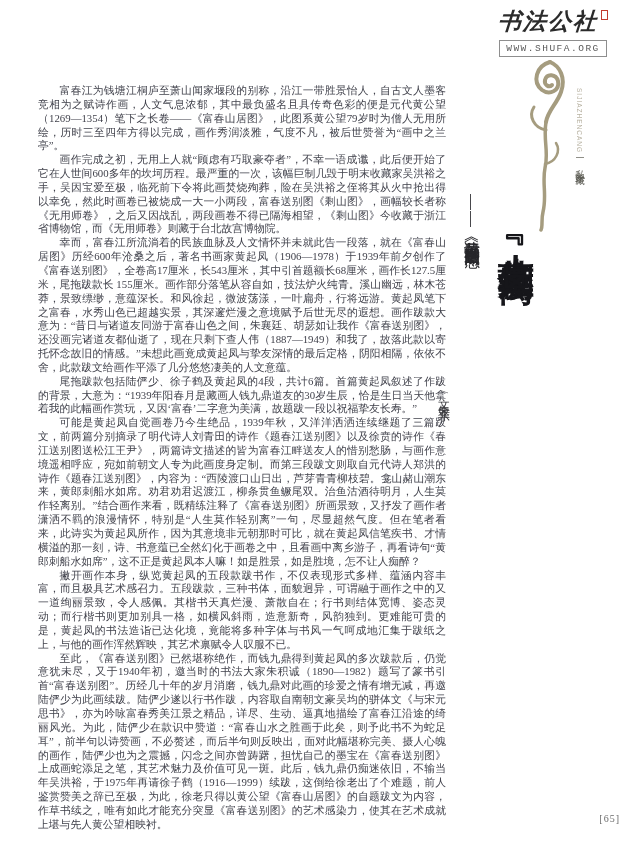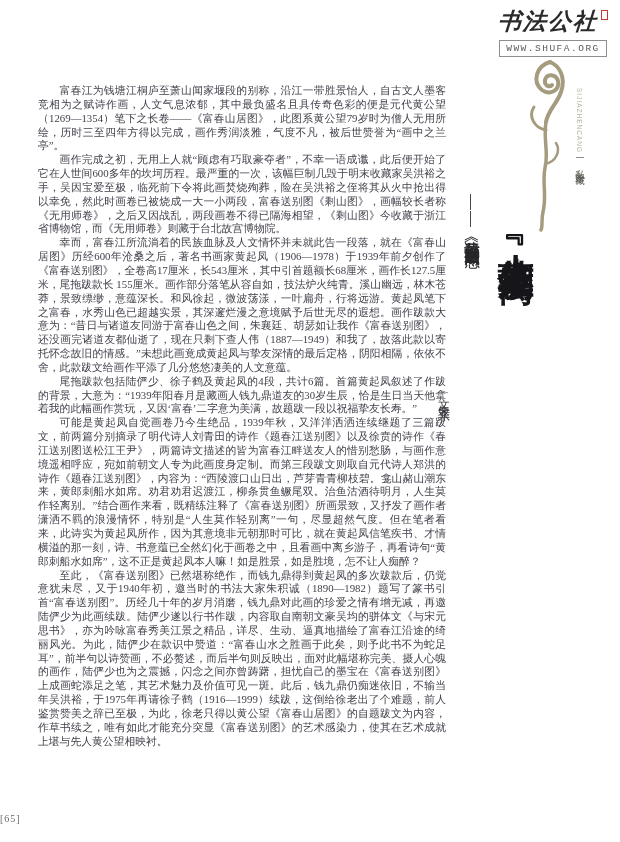--- a/index.html
+++ b/index.html
@@ -85,21 +85,21 @@
   .byline {
     position:absolute; top:388px; right:168px;
     writing-mode:vertical-rl;
     font-size:12px; letter-spacing:2px;
     color:#3a3a3e;
   }
 
   
   .page-num {
     position:absolute; left:0; right:0; bottom:18px;
-    text-align:left;
+    text-align:right;
     font-size:10px; letter-spacing:1px; color:#6a6a6a;
     font-family:"Liberation Serif", serif;
   }
 </style>
 </head>
 <body>
 
 <div class="page">
 
   <div class="logo">
@@ -130,18 +130,19 @@
   <h1 class="main-title">『人生莫作轻别离』</h1>
   <div class="subtitle">——读黄起凤《富春送别图》而感</div>
   <div class="byline">文/朱亚东</div>
 
   <div class="body-text">
     <p class="para">富春江为钱塘江桐庐至萧山闻家堰段的别称，沿江一带胜景怡人，自古文人墨客竞相为之赋诗作画，人文气息浓郁，其中最负盛名且具传奇色彩的便是元代黄公望（1269—1354）笔下之长卷——《富春山居图》，此图系黄公望79岁时为僧人无用所绘，历时三至四年方得以完成，画作秀润淡雅，气度不凡，被后世赞誉为“画中之兰亭”。</p>
     <p class="para">画作完成之初，无用上人就“顾虑有巧取豪夺者”，不幸一语成谶，此后便开始了它在人世间600多年的坎坷历程。最严重的一次，该幅巨制几毁于明末收藏家吴洪裕之手，吴因宝爱至极，临死前下令将此画焚烧殉葬，险在吴洪裕之侄将其从火中抢出得以幸免，然此时画卷已被烧成一大一小两段，富春送别图《剩山图》，画幅较长者称《无用师卷》，之后又因战乱，两段画卷不得已隔海相望，《剩山图》今收藏于浙江省博物馆，而《无用师卷》则藏于台北故宫博物院。</p>
     <p class="para">幸而，富春江所流淌着的民族血脉及人文情怀并未就此告一段落，就在《富春山居图》历经600年沧桑之后，著名书画家黄起凤（1906—1978）于1939年前夕创作了《富春送别图》，全卷高17厘米，长543厘米，其中引首题额长68厘米，画作长127.5厘米，尾拖跋款长 155厘米。画作部分落笔从容自如，技法炉火纯青。溪山幽远，林木苍莽，景致缥缈，意蕴深长。和风徐起，微波荡漾，一叶扁舟，行将远游。黄起凤笔下之富春，水秀山色已超越实景，其深邃烂漫之意境赋予后世无尽的遐想。画作跋款大意为：“昔日与诸道友同游于富春山色之间，朱襄廷、胡瑟如让我作《富春送别图》，还没画完诸道友都仙逝了，现在只剩下查人伟（1887—1949）和我了，故落此款以寄托怀念故旧的情感。”未想此画竟成黄起凤与挚友深情的最后定格，阴阳相隔，依依不舍，此款跋文给画作平添了几分悠悠凄美的人文意蕴。</p>
     <p class="para">尾拖跋款包括陆俨少、徐子鹤及黄起凤的4段，共计6篇。首篇黄起凤叙述了作跋的背景，大意为：“1939年阳春月是藏画人钱九鼎道友的30岁生辰，恰是生日当天他拿着我的此幅画作赏玩，又因‘富春’二字意为美满，故题跋一段以祝福挚友长寿。”</p>
     <p class="para">可能是黄起凤自觉画卷乃今生绝品，1939年秋，又洋洋洒洒连续继题了三篇跋文，前两篇分别摘录了明代诗人刘青田的诗作《题春江送别图》以及徐贲的诗作《春江送别图送松江王尹》，两篇诗文描述的皆为富春江畔送友人的惜别愁肠，与画作意境遥相呼应，宛如前朝文人专为此画度身定制。而第三段跋文则取自元代诗人郑洪的诗作《题春江送别图》，内容为：“西陵渡口山日出，芦芽青青柳枝碧。龛山赭山潮东来，黄郎刺船水如席。劝君劝君迟渡江，柳条贯鱼鳜尾双。治鱼沽酒待明月，人生莫作轻离别。”结合画作来看，既精练注释了《富春送别图》所画景致，又抒发了画作者潇洒不羁的浪漫情怀，特别是“人生莫作轻别离”一句，尽显超然气度。但在笔者看来，此诗实为黄起凤所作，因为其意境非元朝那时可比，就在黄起凤信笔疾书、才情横溢的那一刻，诗、书意蕴已全然幻化于画卷之中，且看画中离乡游子，再看诗句“黄郎刺船水如席”，这不正是黄起凤本人嘛！如是胜景，如是胜境，怎不让人痴醉？</p>
+    <p class="para">撇开画作本身，纵览黄起凤的五段款跋书作，不仅表现形式多样、蕴涵内容丰富，而且极具艺术感召力。五段跋款，三种书体，面貌迥异，可谓融于画作之中的又一道绚丽景致，令人感佩。其楷书天真烂漫、萧散自在；行书则结体宽博、姿态灵动；而行楷书则更加别具一格，如横风斜雨，造意新奇，风韵独到。更难能可贵的是，黄起凤的书法造诣已达化境，竟能将多种字体与书风一气呵成地汇集于跋纸之上，与他的画作浑然辉映，其艺术禀赋令人叹服不已。</p>
     <p class="para">至此，《富春送别图》已然堪称绝作，而钱九鼎得到黄起凤的多次跋款后，仍觉意犹未尽，又于1940年初，邀当时的书法大家朱积诚（1890—1982）题写了篆书引首“富春送别图”。历经几十年的岁月消磨，钱九鼎对此画的珍爱之情有增无减，再邀陆俨少为此画续跋。陆俨少遂以行书作跋，内容取自南朝文豪吴均的骈体文《与宋元思书》，亦为吟咏富春秀美江景之精品，详尽、生动、逼真地描绘了富春江沿途的绮丽风光。为此，陆俨少在款识中赞道：“富春山水之胜画于此矣，则予此书不为蛇足耳”，前半句以诗赞画，不必赘述，而后半句则反映出，面对此幅堪称完美、摄人心魄的画作，陆俨少也为之震撼，闪念之间亦曾踌躇，担忧自己的墨宝在《富春送别图》上成画蛇添足之笔，其艺术魅力及价值可见一斑。此后，钱九鼎仍痴迷依旧，不输当年吴洪裕，于1975年再请徐子鹤（1916—1999）续跋，这倒给徐老出了个难题，前人鉴赏赞美之辞已至极，为此，徐老只得以黄公望《富春山居图》的自题跋文为内容，作草书续之，唯有如此才能充分突显《富春送别图》的艺术感染力，使其在艺术成就上堪与先人黄公望相映衬。</p>
   </div>
 
   <div class="page-num">[65]</div>
 
 </div>
 
 </body></html>

